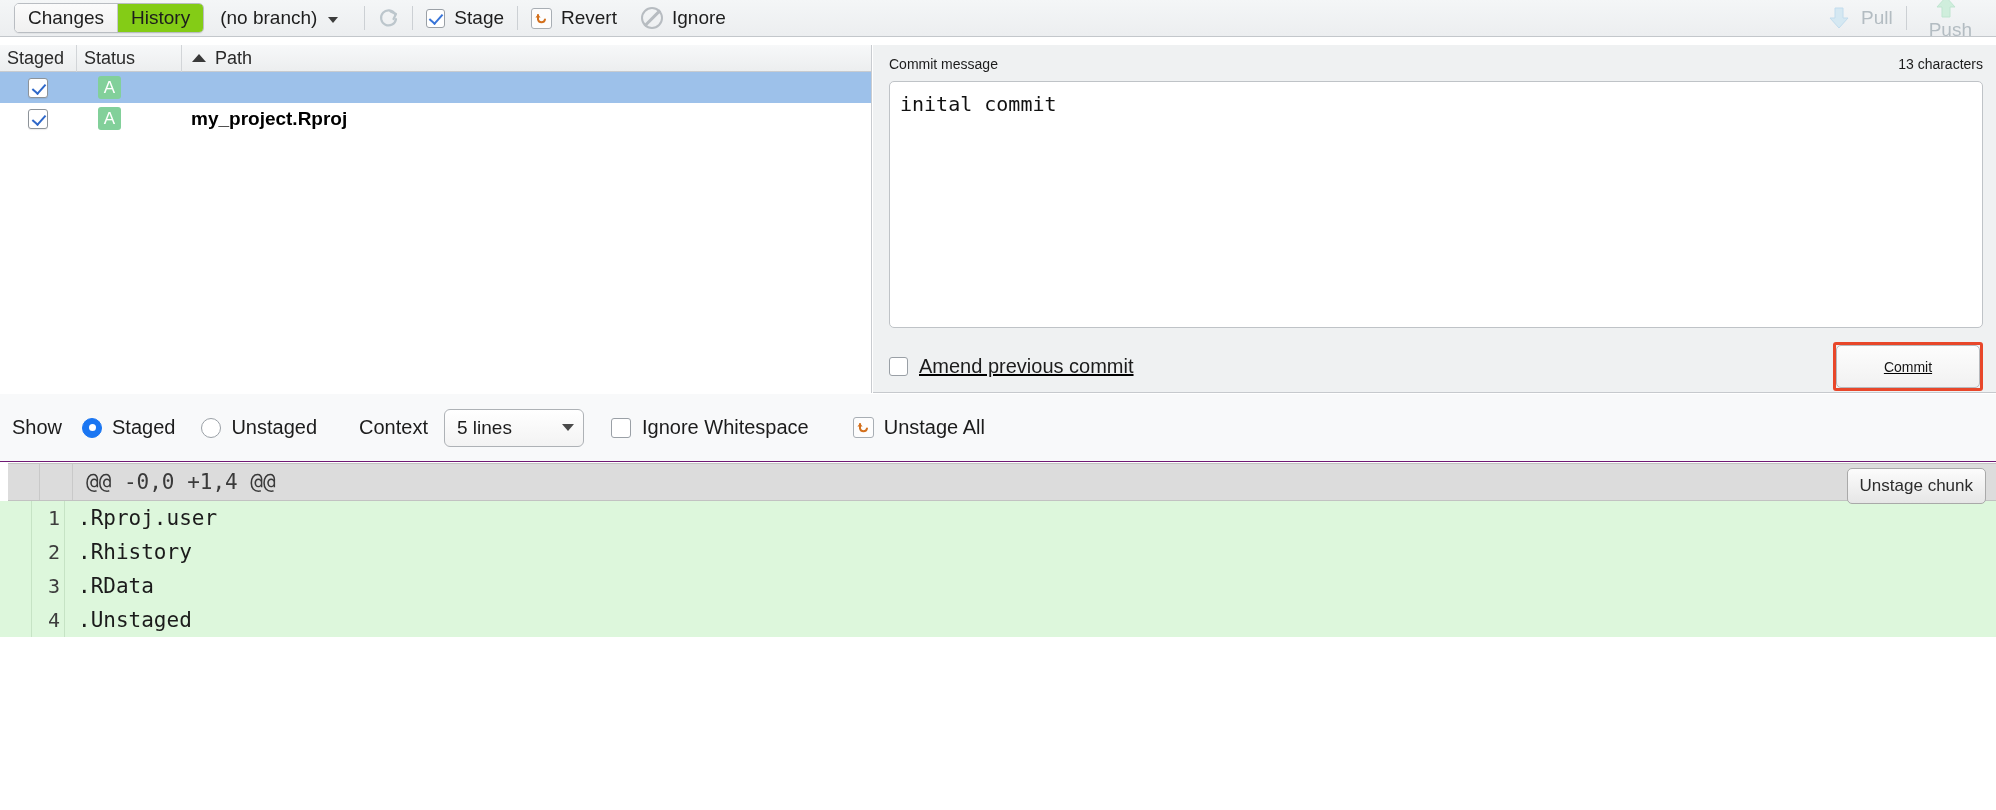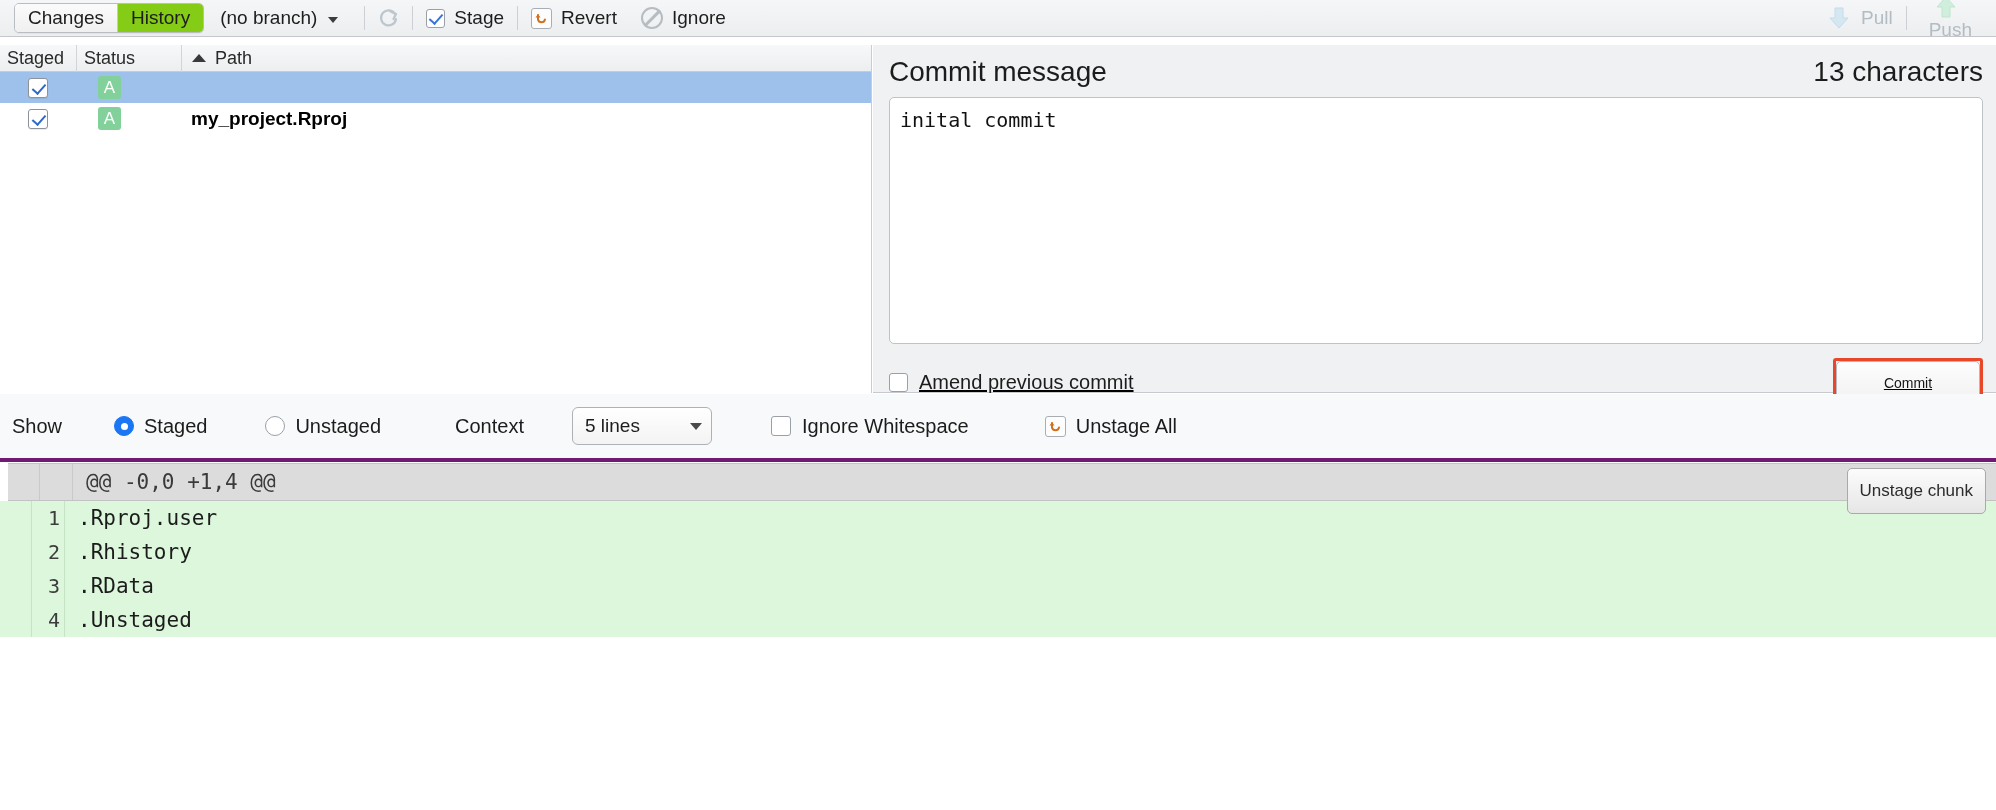--- a/index.html
+++ b/index.html
@@ -232,21 +232,21 @@
     left: 873px; top: 45px;
     width: 1123px; height: 348px;
     background: #eff1f2;
     padding: 11px 13px 0 16px;
     border-bottom: 1px solid #c6c9cd;
   }
   .cp-head {
     display: flex;
     justify-content: space-between;
     align-items: baseline;
-    font-size: 28px;
+    font-size: 14px;
     color: #1c1c1c;
     margin-bottom: 9px;
     gap: 20px;
   }
   .cp-textarea {
     width: 100%;
     height: 247px;
     background: #ffffff;
     border: 1px solid #bfc3c7;
     border-radius: 5px;
@@ -293,27 +293,26 @@
     color: #151515;
     cursor: default;
   }
 
   
   .showbar {
     position: absolute;
     left: 0; top: 394px;
     width: 1996px; height: 68px;
     background: #f8f9fa;
-    border-bottom: 4px solid #701a75;
+    border-bottom: 1px solid #701a75;
     display: flex;
     align-items: center;
     padding-left: 12px;
     font-size: 20px;
     color: #1c1c1c;
-    gap: 32px;
   }
   .sb-label { margin-right: 20px; cursor: default; }
   .radio-wrap { display: flex; align-items: center; margin-right: 26px; cursor: default; }
   .radio {
     width: 20px; height: 20px;
     border-radius: 50%;
     border: 1px solid #9aa0a6;
     background: #ffffff;
     margin-right: 10px;
     position: relative;
@@ -378,21 +377,21 @@
     color: #3a3a3a;
     position: relative;
     margin-left: 8px;
   }
   .gutter-a { width: 32px; height: 100%; border-right: 1px solid #c9c9c9; }
   .gutter-b { width: 33px; height: 100%; border-right: 1px solid #c9c9c9; }
   .chunk-text { padding-left: 13px; }
   .unstage-chunk {
     position: absolute;
     right: 10px; top: 4px;
-    height: 46px;
+    height: 36px;
     padding: 0 12px;
     display: flex; align-items: center;
     background: linear-gradient(to bottom,#fcfcfc,#e6e6e6);
     border: 1px solid #a9a9a9;
     border-radius: 5px;
     font-family: "Liberation Sans", sans-serif;
     font-size: 17px;
     color: #2c2c2c;
     cursor: default;
   }

